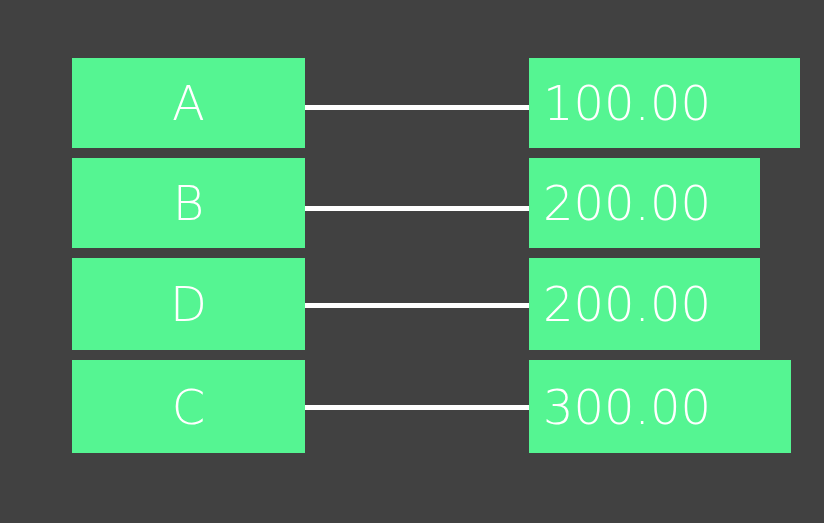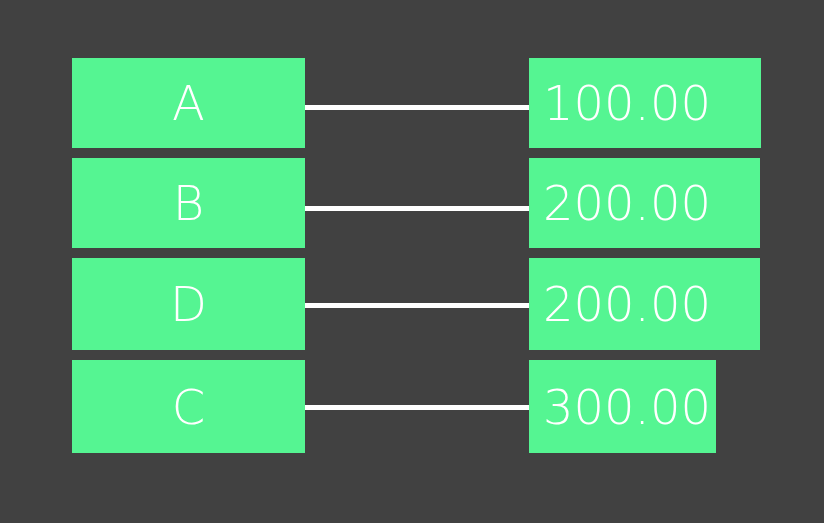--- a/index.html
+++ b/index.html
@@ -66,26 +66,26 @@
   <div class="node-box source-node" style="left:72px; top:158px; width:233px; height:90px;">
     <span class="node-label">B</span>
   </div>
   <div class="node-box source-node" style="left:72px; top:258px; width:233px; height:92px;">
     <span class="node-label">D</span>
   </div>
   <div class="node-box source-node" style="left:72px; top:360px; width:233px; height:93px;">
     <span class="node-label">C</span>
   </div>
 
-  <div class="node-box target-node" style="left:529px; top:58px; width:232px; height:90px;">
+  <div class="node-box target-node" style="left:529px; top:58px; width:271px; height:90px;">
     <span class="node-label">100.00</span>
   </div>
   <div class="node-box target-node" style="left:529px; top:158px; width:231px; height:90px;">
     <span class="node-label">200.00</span>
   </div>
   <div class="node-box target-node" style="left:529px; top:258px; width:231px; height:92px;">
     <span class="node-label">200.00</span>
   </div>
-  <div class="node-box target-node" style="left:529px; top:360px; width:187px; height:93px;">
+  <div class="node-box target-node" style="left:529px; top:360px; width:262px; height:93px;">
     <span class="node-label">300.00</span>
   </div>
 
 </div>
 
 </body></html>

